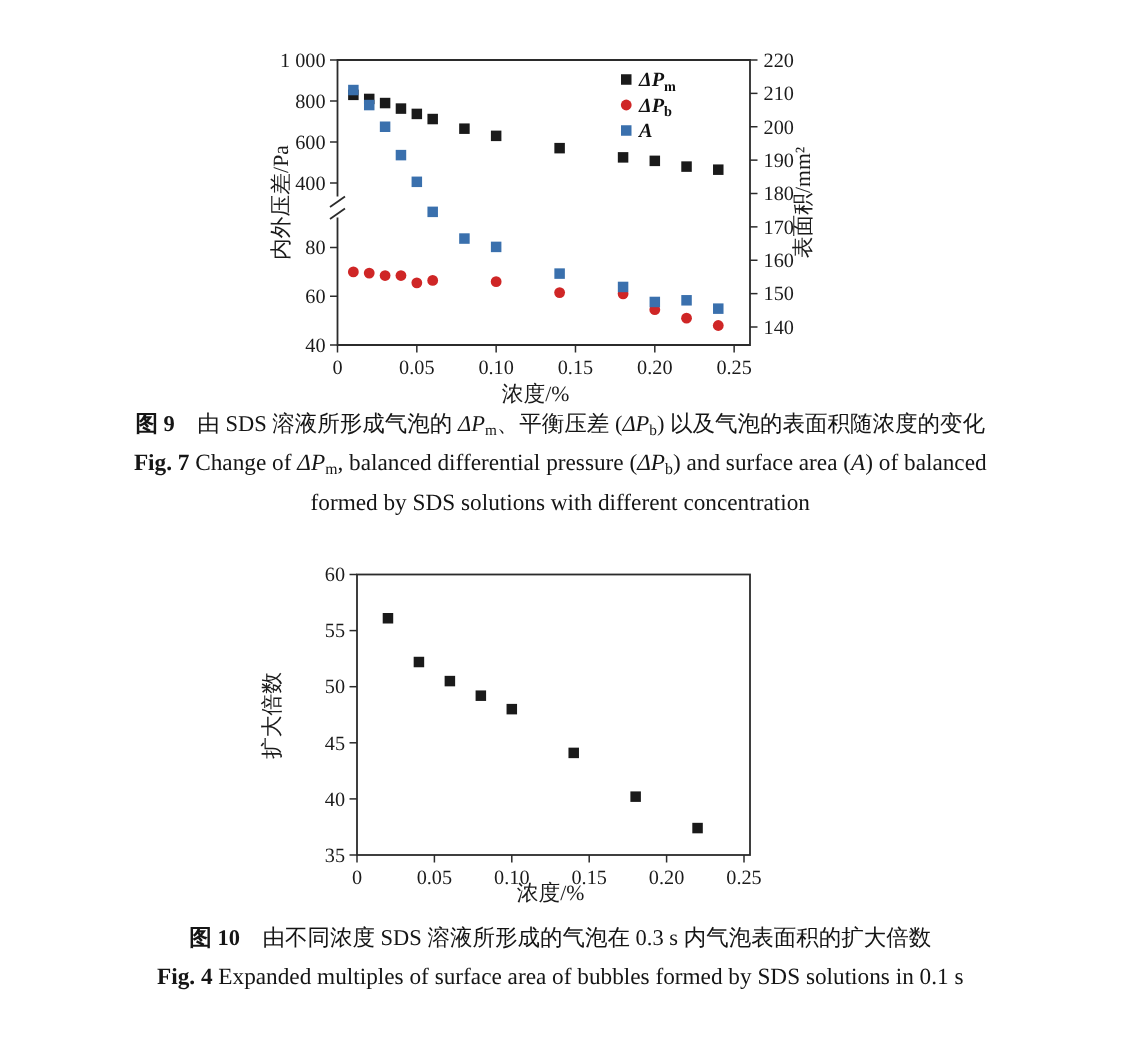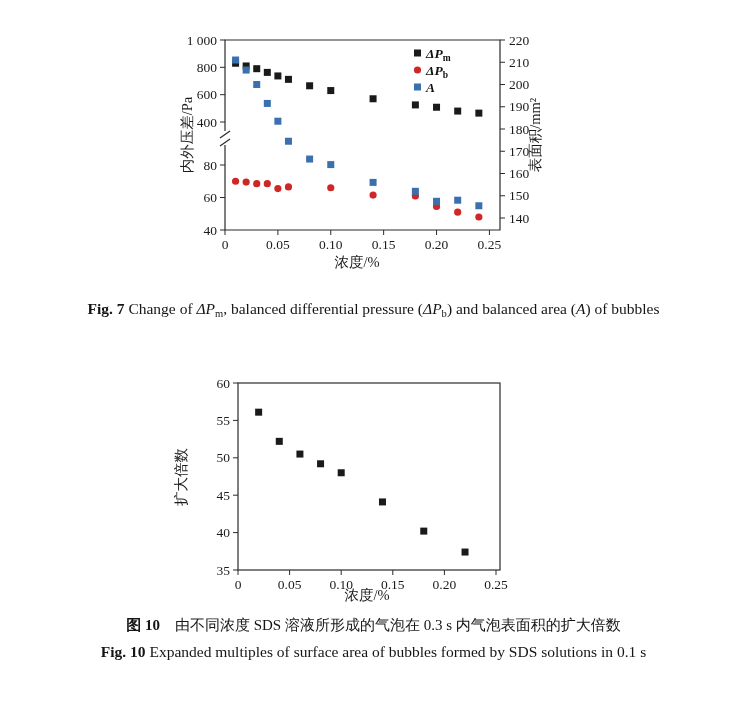--- a/index.html
+++ b/index.html
@@ -116,21 +116,23 @@
       <rect x="299.1923076923077" y="176.7" width="7" height="7" fill="#3a70ad"></rect>
       <rect x="320.3461538461538" y="182.2625" width="7" height="7" fill="#3a70ad"></rect>
       <rect x="259" y="29.5" width="7" height="7" fill="#1a1a1a"></rect>
       <text x="271" y="37.5" font-size="13.5" font-weight="600" fill="#111" font-family="&quot;Liberation Serif&quot;,&quot;DejaVu Serif&quot;,serif"><tspan font-style="italic">ΔP</tspan><tspan dy="3" font-size="9.5">m</tspan></text>
       <circle cx="262.5" cy="50" r="3.6" fill="#cf2626"></circle>
       <text x="271" y="54.5" font-size="13.5" font-weight="600" fill="#111" font-family="&quot;Liberation Serif&quot;,&quot;DejaVu Serif&quot;,serif"><tspan font-style="italic">ΔP</tspan><tspan dy="3" font-size="9.5">b</tspan></text>
       <rect x="259" y="63.5" width="7" height="7" fill="#3a70ad"></rect>
       <text x="271" y="71.5" font-size="13.5" font-weight="600" fill="#111" font-family="&quot;Liberation Serif&quot;,&quot;DejaVu Serif&quot;,serif"><tspan font-style="italic">A</tspan></text>
     </svg>
 
-  <p class="cap cap-en" id="cap9en"><span class="b">Fig. 7</span><span>  Change of </span><span class="i">ΔP</span><span class="sub">m</span><span>, balanced differential pressure (</span><span class="i">ΔP</span><span class="sub">b</span><span>) and balanced area (</span><span class="i">A</span><span>) of bubbles</span></p>
+  <p class="cap cap-cn" id="cap9cn"><span class="b">图 9</span><span>　由 SDS 溶液所形成气泡的 </span><span class="i">ΔP</span><span class="sub">m</span><span>、平衡压差 (</span><span class="i">ΔP</span><span class="sub">b</span><span>) 以及气泡的表面积随浓度的变化</span></p>
+  <p class="cap cap-en" id="cap9en"><span class="b">Fig. 7</span><span>  Change of </span><span class="i">ΔP</span><span class="sub">m</span><span>, balanced differential pressure (</span><span class="i">ΔP</span><span class="sub">b</span><span>) and surface area (</span><span class="i">A</span><span>) of balanced</span></p>
+  <p class="cap cap-en" id="cap9en2"><span>formed by SDS solutions with different concentration</span></p>
 
   <svg id="chart2" width="500" height="235" viewBox="0 0 500 235">
       <rect x="78" y="11" width="262" height="187" fill="none" stroke="#2b2b2b" stroke-width="1.2"></rect>
       <line x1="78" y1="198" x2="78" y2="203" stroke="#2b2b2b"></line>
       <text x="78" y="217" font-size="13.5" fill="#1b1b1b" font-family="&quot;Liberation Serif&quot;,&quot;DejaVu Serif&quot;,serif" text-anchor="middle">0</text>
       <line x1="129.6" y1="198" x2="129.6" y2="203" stroke="#2b2b2b"></line>
       <text x="129.6" y="217" font-size="13.5" fill="#1b1b1b" font-family="&quot;Liberation Serif&quot;,&quot;DejaVu Serif&quot;,serif" text-anchor="middle">0.05</text>
       <line x1="181.2" y1="198" x2="181.2" y2="203" stroke="#2b2b2b"></line>
       <text x="181.2" y="217" font-size="13.5" fill="#1b1b1b" font-family="&quot;Liberation Serif&quot;,&quot;DejaVu Serif&quot;,serif" text-anchor="middle">0.10</text>
       <line x1="232.79999999999998" y1="198" x2="232.79999999999998" y2="203" stroke="#2b2b2b"></line>
@@ -157,15 +159,15 @@
       <rect x="115.78" y="65.84399999999997" width="7" height="7" fill="#1a1a1a"></rect>
       <rect x="136.42" y="78.56" width="7" height="7" fill="#1a1a1a"></rect>
       <rect x="157.06" y="88.28399999999998" width="7" height="7" fill="#1a1a1a"></rect>
       <rect x="177.7" y="97.26" width="7" height="7" fill="#1a1a1a"></rect>
       <rect x="218.98000000000002" y="126.43199999999999" width="7" height="7" fill="#1a1a1a"></rect>
       <rect x="260.26" y="155.60399999999998" width="7" height="7" fill="#1a1a1a"></rect>
       <rect x="301.53999999999996" y="176.548" width="7" height="7" fill="#1a1a1a"></rect>
     </svg>
 
   <p class="cap cap-cn" id="cap10cn"><span class="b">图 10</span><span>　由不同浓度 SDS 溶液所形成的气泡在 0.3 s 内气泡表面积的扩大倍数</span></p>
-  <p class="cap cap-en" id="cap10en"><span class="b">Fig. 10</span><span>  Expanded multiples of surface area of bubbles formed by SDS solutions in 0.1 s</span></p>
+  <p class="cap cap-en" id="cap10en"><span class="b">Fig. 4</span><span>  Expanded multiples of surface area of bubbles formed by SDS solutions in 0.1 s</span></p>
 
 </div>
 
 </body></html>

